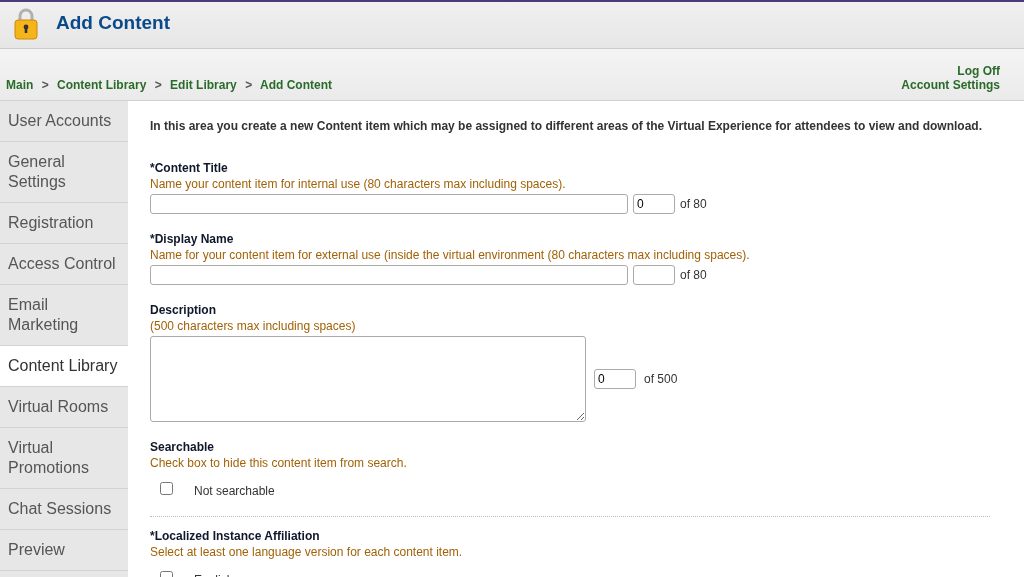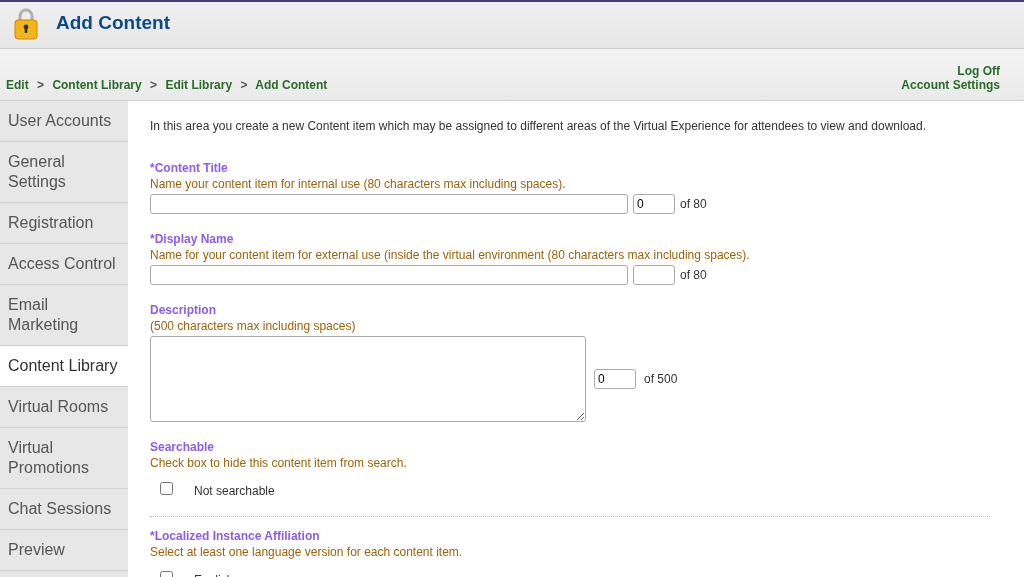--- a/index.html
+++ b/index.html
@@ -75,26 +75,26 @@
     background: #fff;
     color: #333;
   }
   .main {
     flex: 1;
     background: #fff;
     padding: 18px 22px;
   }
   .intro {
     font-size: 12px;
-    font-weight: normal;
+    font-weight: bold;
     color: #333;
     margin-bottom: 28px;
   }
   .field-block { margin-bottom: 18px; }
-  .field-label { font-weight: bold; color: #8b5cf6; font-size: 12px; }
+  .field-label { font-weight: bold; color: #0f172a; font-size: 12px; }
   .field-help { color: #a16207; font-size: 12px; margin: 2px 0 3px; }
   .field-row { display: flex; align-items: center; gap: 5px; }
   input.text-wide {
     width: 478px;
     height: 20px;
     border: 1px solid #aaa;
     border-radius: 3px;
     padding: 1px 4px;
     font-size: 12px;
   }
@@ -138,21 +138,21 @@
         <circle cx="15" cy="20" r="2.4" fill="#333"></circle>
         <rect x="13.7" y="20" width="2.6" height="6" fill="#333"></rect>
       </svg>
     </div>
     <div class="page-title">Add Content</div>
   </div>
 </div>
 
 <div class="util-bar">
   <div class="breadcrumb">
-    <a>Edit</a>
+    <a>Main</a>
     <span class="sep">&gt;</span>
     <a>Content Library</a>
     <span class="sep">&gt;</span>
     <a>Edit Library</a>
     <span class="sep">&gt;</span>
     <span>Add Content</span>
   </div>
   <div class="util-right">
     <span class="log-off">Log Off</span>
     <span class="acct">Account Settings</span>

